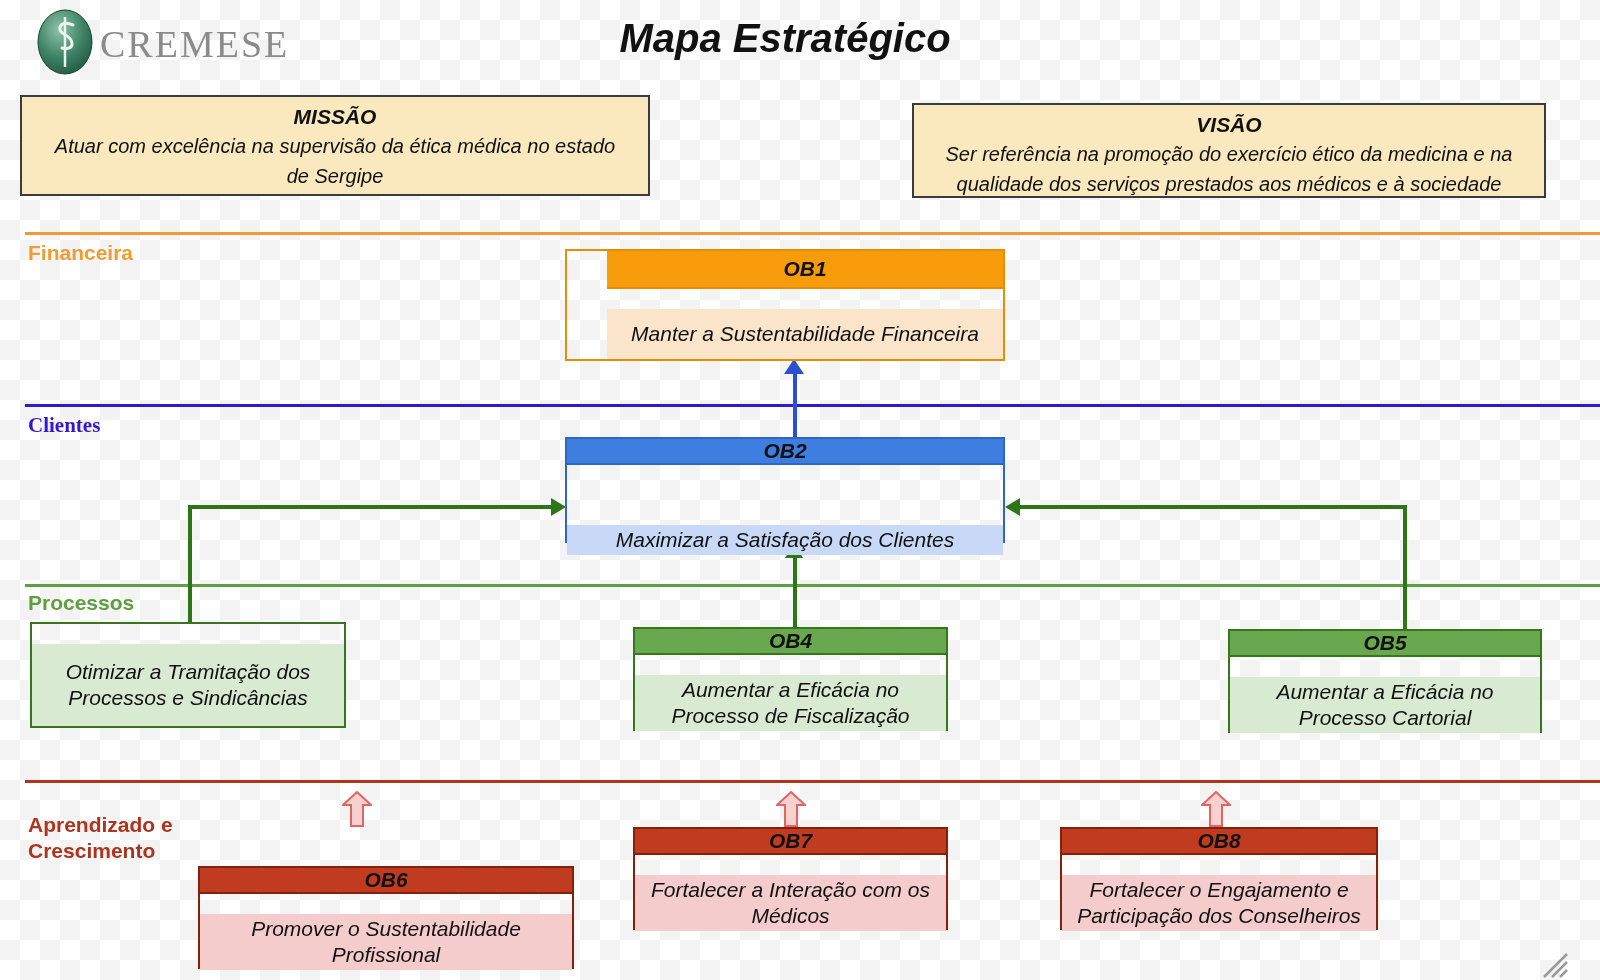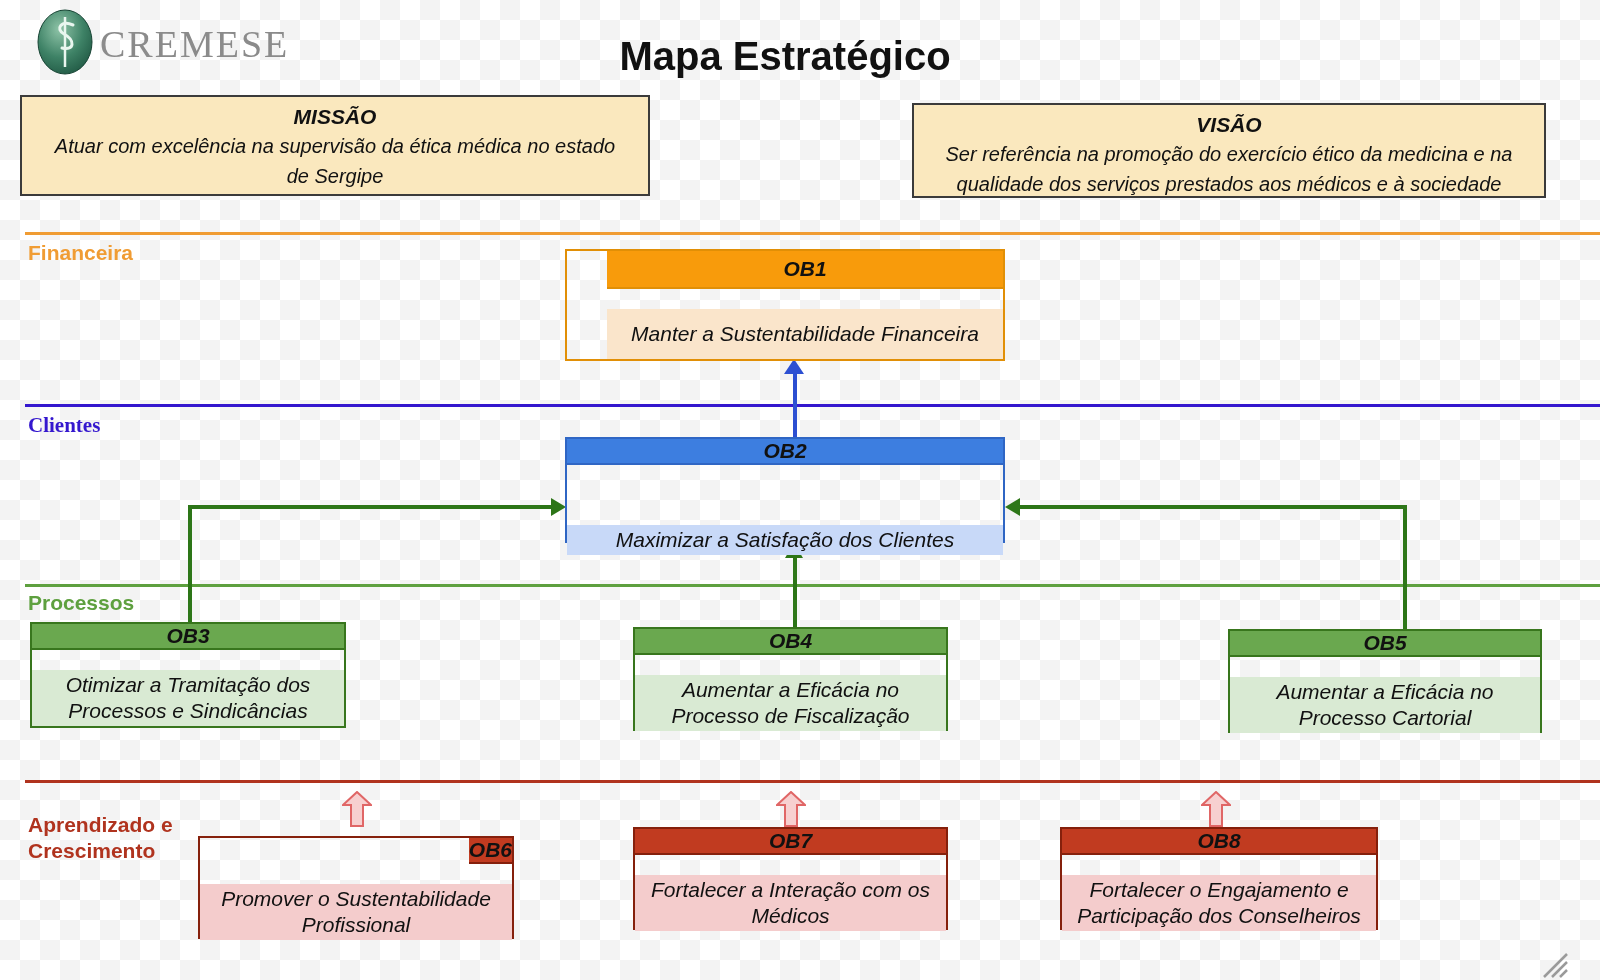--- a/index.html
+++ b/index.html
@@ -8,22 +8,22 @@
     background-color:#ffffff;
     background-image:conic-gradient(#f3f3f3 25%,#ffffff 25% 50%,#f3f3f3 50% 75%,#ffffff 75%);
     background-size:40px 40px;
     font-family:"Liberation Sans",sans-serif;
     color:#111;
   }
   
   .logo-mark{position:absolute;left:36px;top:7px;}
   .logo-text{position:absolute;left:100px;top:22px;font-family:"Liberation Serif",serif;
     font-size:38px;color:#8b8b8b;letter-spacing:2px;}
-  .map-title{position:absolute;left:785px;top:34px;transform:translateX(-50%);
-    font-size:40px;font-weight:bold;white-space:nowrap;}
+  .map-title{position:absolute;left:785px;top:16px;transform:translateX(-50%);
+    font-size:40px;font-weight:bold;white-space:nowrap;font-style:italic;}
   
   .stmt{position:absolute;box-sizing:border-box;border:2px solid #3b3b3b;background:#FAE8BE;
     text-align:center;font-style:italic;}
   .stmt-title{font-weight:bold;font-size:21px;margin-top:8px;}
   .stmt-body{font-size:20px;line-height:30px;margin:2px auto 0;}
   .mission{left:20px;top:95px;width:630px;height:101px;}
   .mission .stmt-body{width:572px;}
   .vision{left:912px;top:103px;width:634px;height:95px;}
   .vision .stmt-body{width:590px;}
   
@@ -53,21 +53,21 @@
   .ob-green .ob-head{background:#6AA84F;border-bottom:2px solid #38761D;height:33px;}
   .ob-green .ob-body{background:#D9EAD3;}
   .ob-red{border-color:#85200C;}
   .ob-red .ob-head{background:#C13B20;border-bottom:2px solid #85200C;height:34px;}
   .ob-red .ob-body{background:#F4CCCC;}
   .ob1{left:565px;top:249px;width:440px;height:112px;padding-left:40px;}
   .ob2{left:565px;top:437px;width:440px;height:106px;}
   .ob3{left:30px;top:622px;width:316px;height:106px;}
   .ob4{left:633px;top:627px;width:315px;height:104px;}
   .ob5{left:1228px;top:629px;width:314px;height:104px;}
-  .ob6{left:198px;top:836px;width:316px;height:103px;align-items:flex-end;}
+  .ob6{left:198px;top:866px;width:376px;height:103px;}
   .ob7{left:633px;top:827px;width:315px;height:103px;}
   .ob8{left:1060px;top:827px;width:318px;height:103px;}
   
   .cline{position:absolute;background:#2D7618;}
   .cline-blue{position:absolute;background:#2C4FD2;}
   .tri{position:absolute;width:0;height:0;}
   .blue-v{left:793px;top:373px;width:4px;height:64px;}
   .blue-head{left:784px;top:359px;border-left:10px solid transparent;
     border-right:10px solid transparent;border-bottom:15px solid #2C4FD2;}
   .grn-c-v{left:793px;top:557px;width:4px;height:70px;}
@@ -141,21 +141,20 @@
 
   <div class="ob ob1 ob-orange">
     <div class="ob-head">OB1</div>
     <div class="ob-body">Manter a Sustentabilidade Financeira</div>
   </div>
   <div class="ob ob2 ob-blue">
     <div class="ob-head">OB2</div>
     <div class="ob-body">Maximizar a Satisfação dos Clientes</div>
   </div>
   <div class="ob ob3 ob-green">
-    <div class="ob-head">OB3</div>
     <div class="ob-body">Otimizar a Tramitação dos Processos e Sindicâncias</div>
   </div>
   <div class="ob ob4 ob-green">
     <div class="ob-head">OB4</div>
     <div class="ob-body">Aumentar a Eficácia no Processo de Fiscalização</div>
   </div>
   <div class="ob ob5 ob-green">
     <div class="ob-head">OB5</div>
     <div class="ob-body">Aumentar a Eficácia no Processo Cartorial</div>
   </div>

